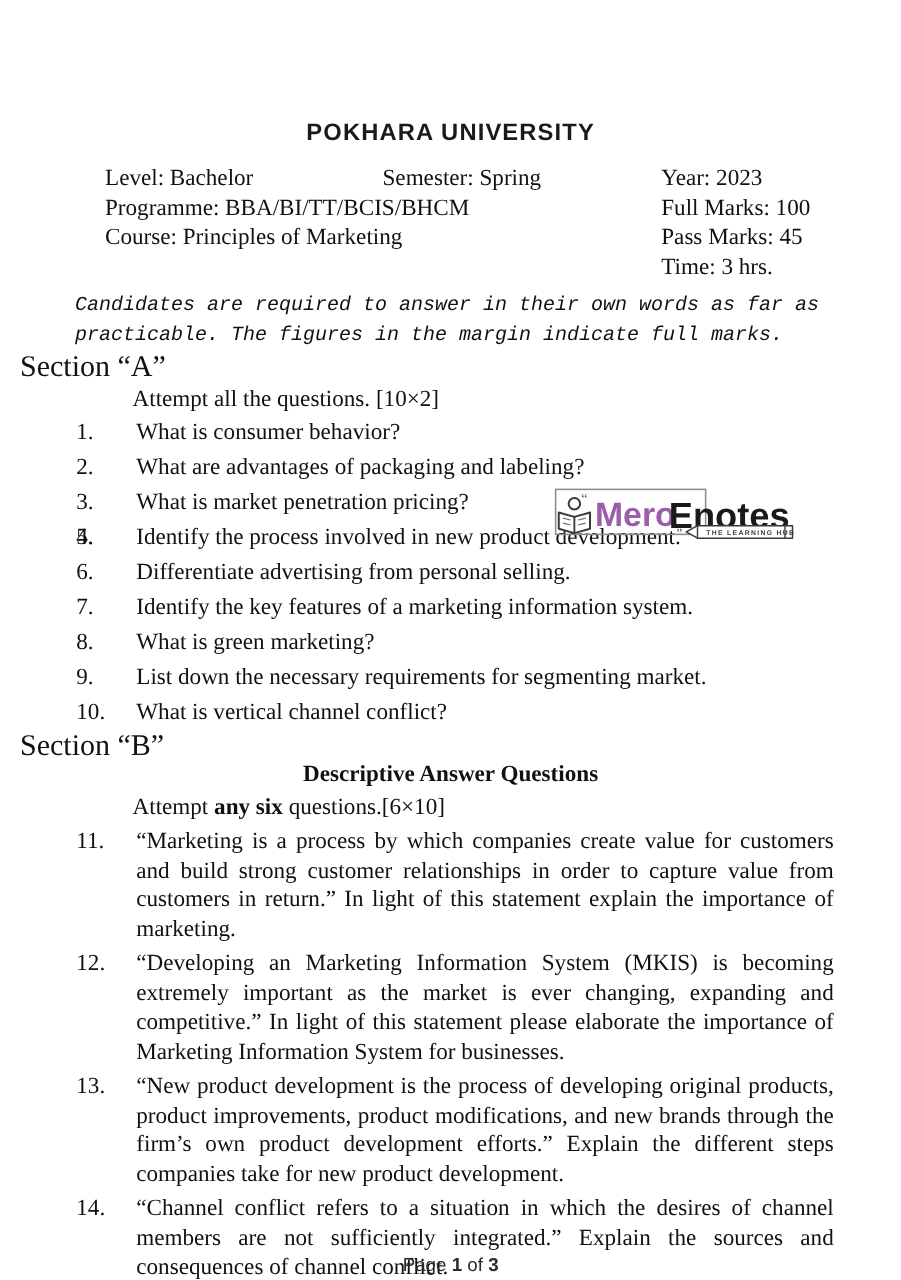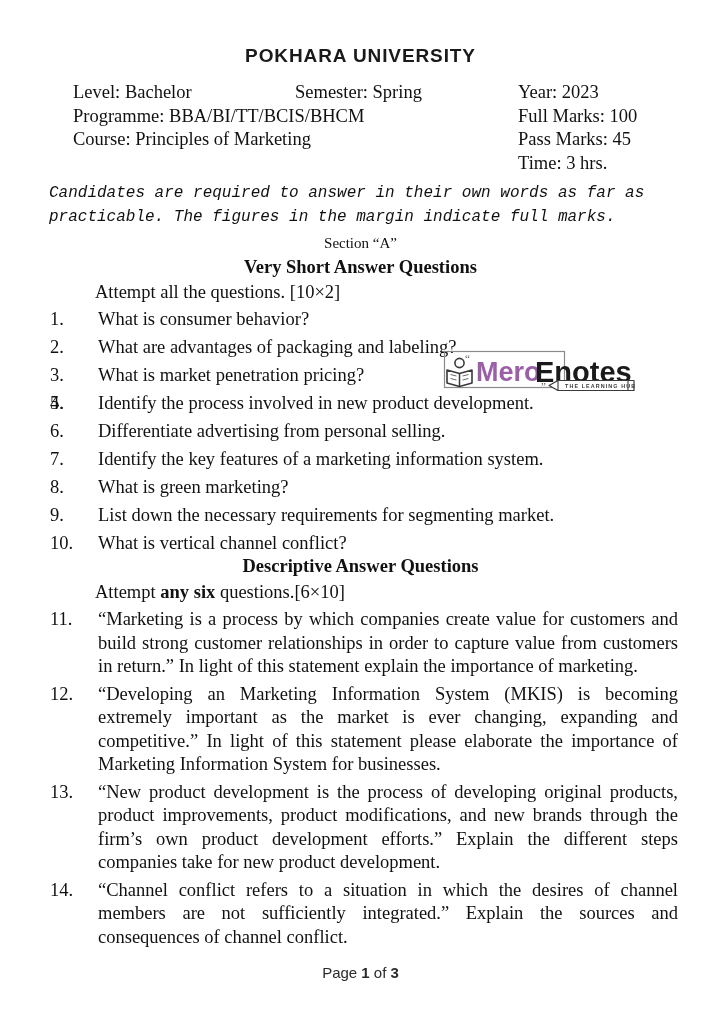--- a/index.html
+++ b/index.html
@@ -14,21 +14,22 @@
     font-family: "Liberation Serif", "DejaVu Serif", serif;
     color: #111111;
     overflow: hidden;
   }
 
   .page {
     position: relative;
     width: 721px;
     height: 904px;
     box-sizing: border-box;
-    padding: 5px;
+    padding: 16px;
+    margin-top: 40px;
   }
 
   
   .uni-title {
     text-align: center;
     font-family: "Liberation Sans", "DejaVu Sans", sans-serif;
     font-weight: bold;
     font-size: 19px;
     letter-spacing: 0.9px;
     color: #1a1a1a;
@@ -61,22 +62,21 @@
     padding-right: 38px;
     font-style: italic;
     font-size: 16px;
     line-height: 23.5px;
     text-align: left;
     font-family: Liberation Mono, monospace;
   }
 
   
   .section-label {
-    text-align: center;
-    font-size: 15px;
+    font-size: 24px;
     line-height: 23.5px;
     margin-top: 3px;
   }
   .section-title {
     text-align: center;
     font-size: 18.5px;
     font-weight: bold;
     line-height: 23.5px;
   }
   .attempt-line {
@@ -169,21 +169,20 @@
       <span class="meta-right">Pass Marks: 45</span>
     </div>
     <div class="meta-row">
       <span class="meta-right">Time: 3 hrs.</span>
     </div>
   </div>
 
   <div class="instruction">Candidates are required to answer in their own words as far as practicable. The figures in the margin indicate full marks.</div>
 
   <div class="section-label">Section “A”</div>
-  <div class="section-title">Very Short Answer Questions</div>
   <div class="attempt-line">Attempt all the questions. [10×2]</div>
 
   <ul class="qlist section-a">
     <li class="q-item">
       <span class="q-num">1.</span>
       <span class="q-text">What is consumer behavior?</span>
     </li>
     <li class="q-item">
       <span class="q-num">2.</span>
       <span class="q-text">What are advantages of packaging and labeling?</span>
@@ -214,20 +213,21 @@
     <li class="q-item">
       <span class="q-num">9.</span>
       <span class="q-text">List down the necessary requirements for segmenting market.</span>
     </li>
     <li class="q-item">
       <span class="q-num">10.</span>
       <span class="q-text">What is vertical channel conflict?</span>
     </li>
   </ul>
 
+  <div class="section-label">Section “B”</div>
   <div class="section-title">Descriptive Answer Questions</div>
   <div class="attempt-line"><span>Attempt </span><b>any six</b><span> questions.[6×10]</span></div>
 
   <ul class="qlist section-b">
     <li class="q-item">
       <span class="q-num">11.</span>
       <span class="q-text">“Marketing is a process by which companies create value for customers and build strong customer relationships in order to capture value from customers in return.” In light of this statement explain the importance of marketing.</span>
     </li>
     <li class="q-item">
       <span class="q-num">12.</span>

